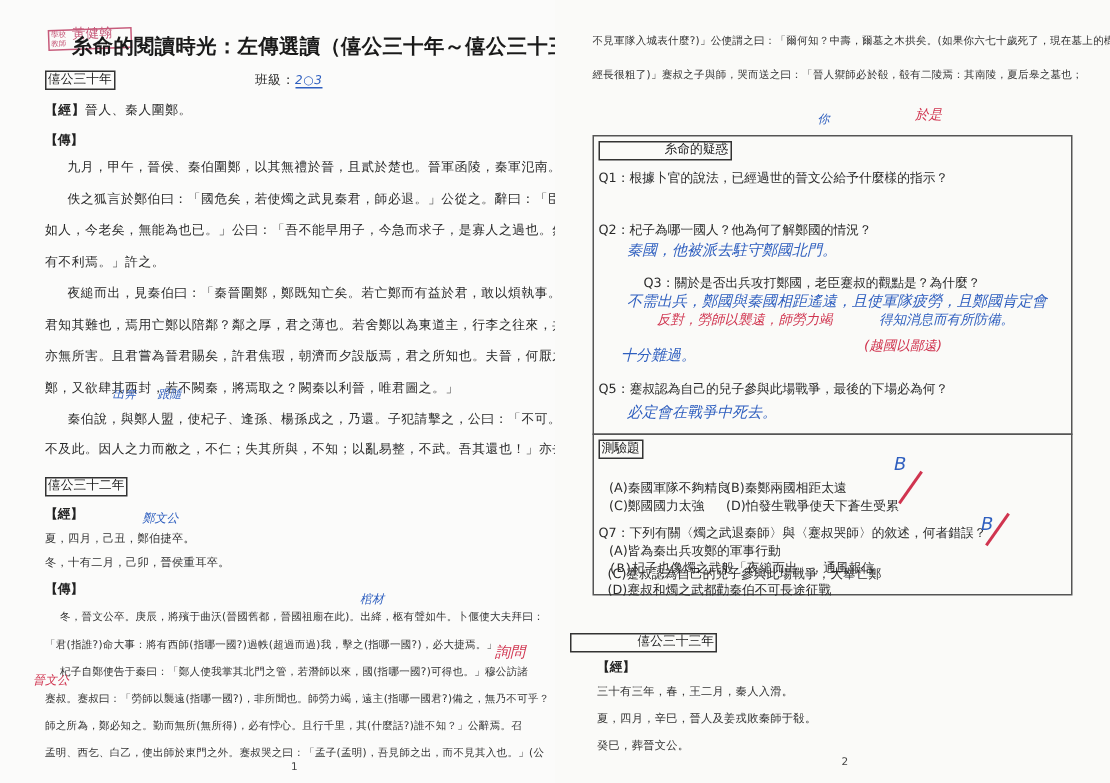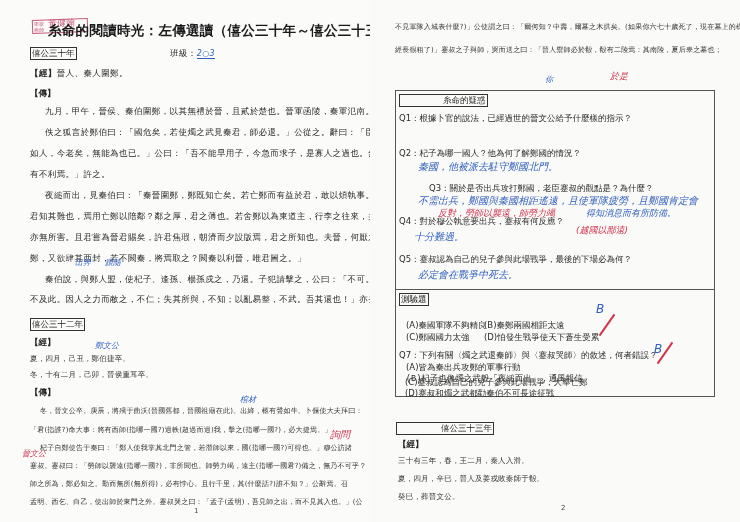--- a/index.html
+++ b/index.html
@@ -90,21 +90,20 @@
 
 <div class="qbox">
   <div class="abs sec-label" style="left:3px; top:3px;padding-left:43px;">糸命的疑惑</div>
   <div class="abs q-text" style="left:3px; top:22px;">Q1：根據卜官的說法，已經過世的晉文公給予什麼樣的指示？</div>
   <div class="abs q-text" style="left:3px; top:57px;">Q2：杞子為哪一國人？他為何了解鄭國的情況？</div>
   <div class="abs hand-blue" style="left:22px; top:69px;">秦國，他被派去駐守鄭國北門。</div>
   <div class="abs q-text" style="left:3px; top:92px;margin-left:30px;">Q3：關於是否出兵攻打鄭國，老臣蹇叔的觀點是？為什麼？</div>
   <div class="abs hand-blue" style="left:22px; top:103px;">不需出兵，鄭國與秦國相距遙遠，且使軍隊疲勞，且鄭國肯定會</div>
   <div class="abs hand-red" style="left:42px; top:116px; font-size:9px;">反對，勞師以襲遠，師勞力竭</div>
   <div class="abs hand-blue" style="left:190px; top:116px; font-size:9px;">得知消息而有所防備。</div>
-  <div class="abs q-text" style="left:3px; top:125px;">Q4：對於穆公執意要出兵，蹇叔有何反應？</div>
   <div class="abs hand-red" style="left:180px; top:133px; font-size:9px;">(越國以鄙遠)</div>
   <div class="abs hand-blue" style="left:18px; top:139px;text-align:center;">十分難過。</div>
   <div class="abs q-text" style="left:3px; top:163px;">Q5：蹇叔認為自己的兒子參與此場戰爭，最後的下場必為何？</div>
   <div class="abs hand-blue" style="left:22px; top:177px;">必定會在戰爭中死去。</div>
 </div>
 
 <div class="mcbox">
   <div class="abs sec-label" style="left:3px; top:3px;">測驗題</div>
   <div class="abs hand-blue" style="left:200px; top:12px; font-size:12px;">B</div>
   <div class="abs check" style="left:210px; top:22px;"></div>
@@ -115,21 +114,21 @@
   <div class="abs q-text" style="left:3px; top:60px;">Q7：下列有關〈燭之武退秦師〉與〈蹇叔哭師〉的敘述，何者錯誤？</div>
   <div class="abs hand-blue" style="left:258px; top:52px; font-size:12px;">B</div>
   <div class="abs check" style="left:268px; top:50px;"></div>
   <div class="abs q-text" style="left:10px; top:72px;">(A)皆為秦出兵攻鄭的軍事行動</div>
   <div class="abs q-text" style="left:10px; top:83px;font-family:Liberation Mono, monospace;">(B)杞子也像燭之武般「夜縋而出」，通風報信</div>
 
 </div>
 <div class="abs q-text" style="left:405px; top:377px;">(C)蹇叔認為自己的兒子參與此場戰爭，大舉亡鄭</div>
 <div class="abs q-text" style="left:405px; top:388px;">(D)蹇叔和燭之武都勸秦伯不可長途征戰</div>
 
-<div class="abs sec-label" style="left:396px; top:422px;padding-left:44px;">僖公三十三年</div>
+<div class="abs sec-label" style="left:380px; top:422px;padding-left:44px;">僖公三十三年</div>
 <div class="abs bracket" style="left:398px; top:439px;">【經】</div>
 <div class="abs small-text" style="left:398px; top:456px;">三十有三年，春，王二月，秦人入滑。</div>
 <div class="abs small-text" style="left:398px; top:474px;">夏，四月，辛巳，晉人及姜戎敗秦師于殽。</div>
 <div class="abs small-text" style="left:398px; top:492px;">癸巳，葬晉文公。</div>
 <div class="abs pagenum" style="left:561px; top:504px;">2</div>
 
 <div class="abs sec-label" style="left:30px; top:318px;">僖公三十二年</div>
 <div class="abs bracket" style="left:30px; top:337px;">【經】</div>
 <div class="abs small-text" style="left:30px; top:354px;">夏，四月，己丑，鄭伯捷卒。</div>
 <div class="abs small-text" style="left:30px; top:370px;">冬，十有二月，己卯，晉侯重耳卒。</div>

